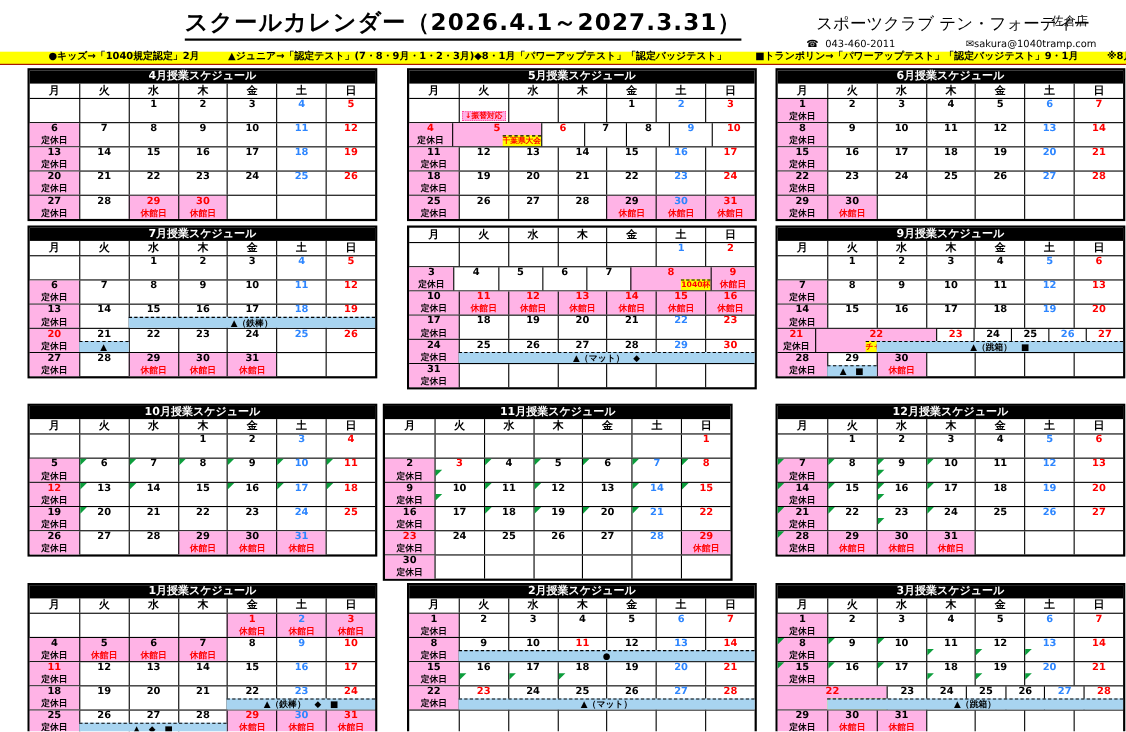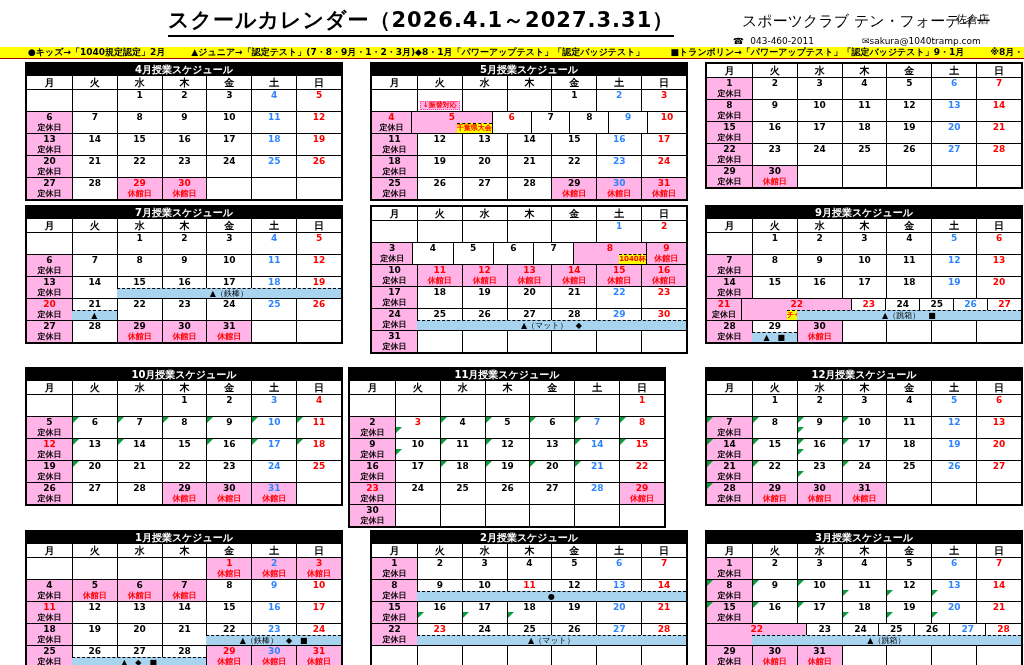--- a/index.html
+++ b/index.html
@@ -3,43 +3,43 @@
 <meta charset="utf-8">
 <style>
   html,body{margin:0;padding:0;background:#fff;}
   .page{position:relative;width:1024px;height:665px;background:#fff;overflow:hidden;
         font-family:"DejaVu Sans",sans-serif;color:#000;}
   .title{position:absolute;left:168px;top:6px;font-size:21px;font-weight:bold;
          letter-spacing:1px;border-bottom:2px solid #000;padding-bottom:1px;}
   .club{position:absolute;left:742px;top:12px;font-size:15px;}
   .store{position:absolute;left:956px;top:12px;font-size:11px;}
   .contact{position:absolute;left:733px;top:36px;font-size:9px;display:flex;gap:6px;align-items:center;}
-  .contact .email{margin-left:42px;}
+  .contact .email{margin-left:58px;}
   .legend{position:absolute;left:0;top:47px;width:1024px;height:12px;background:#ffff00;
-          border-bottom:1px solid #a00000;display:flex;gap:26px;padding-left:28px;
+          border-bottom:1px solid #a00000;display:flex;gap:26px;padding-left:44px;
           box-sizing:border-box;font-size:9px;font-weight:bold;line-height:11px;white-space:nowrap;}
   #calendars{position:absolute;left:0;top:0;width:1024px;height:665px;}
   .month{position:absolute;width:318px;border:2px solid #000;background:#fff;box-sizing:border-box;}
   .mtitle{background:#000;color:#fff;font-size:10px;font-weight:bold;text-align:center;
           height:12px;line-height:12px;}
   .week{display:grid;grid-template-columns:repeat(7,1fr);position:relative;border-top:1px solid #000;}
   .week.dayhead{border-top:none;}
   .cell{position:relative;border-left:1px solid #000;overflow:visible;}
   .cell:first-child{border-left:none;}
   .hcell{height:13px;line-height:13px;font-size:10px;font-weight:bold;text-align:center;}
   .cell .d{height:11px;line-height:11px;font-size:9px;font-weight:bold;text-align:center;}
   .cell .s{height:10px;line-height:10px;font-size:8px;font-weight:bold;text-align:center;}
   .pink{background:#ffb3e6;}
   .c-b{color:#2e86ff;}
   .c-r{color:#ff0000;}
   .tri{position:absolute;top:0;left:0;width:0;height:0;
        border-top:6px solid #0c9e3c;border-right:6px solid transparent;z-index:3;}
   .tri2{top:10px;}
   .band{position:absolute;bottom:0;height:10px;line-height:9px;background:#a8d4f0;
-        border-top:1px dashed #000;font-size:8px;font-weight:normal;text-align:center;
+        border-top:1px dashed #000;font-size:8px;font-weight:bold;text-align:center;
         z-index:2;box-sizing:border-box;}
   .tag{display:block;height:10px;line-height:9px;font-size:7px;font-weight:bold;
        white-space:nowrap;overflow:hidden;}
   .tag-y{background:#ffff00;color:#ff0000;border-top:1px dashed #000;box-sizing:border-box;margin-left:45px;}
   .tag-p{background:#ffb3e6;color:#ff0000;outline:1px dotted #ff4499;outline-offset:-1px;
          margin:0 2px;height:9px;line-height:9px;}
 </style>
 </head>
 <body>
 
@@ -381,20 +381,21 @@
             <div class="d c-b">30</div>
             <div class="s c-r">休館日</div>
           </div>
           <div class="cell pink">
             <div class="d c-r">31</div>
             <div class="s c-r">休館日</div>
           </div>
         </div>
       </div>
       <div class="month" style="left: 705px; top: 62px;">
+        <div class="mtitle">6月授業スケジュール</div>
         <div class="week dayhead">
           <div class="cell hcell">月</div>
           <div class="cell hcell">火</div>
           <div class="cell hcell">水</div>
           <div class="cell hcell">木</div>
           <div class="cell hcell">金</div>
           <div class="cell hcell">土</div>
           <div class="cell hcell">日</div>
         </div>
         <div class="week">

